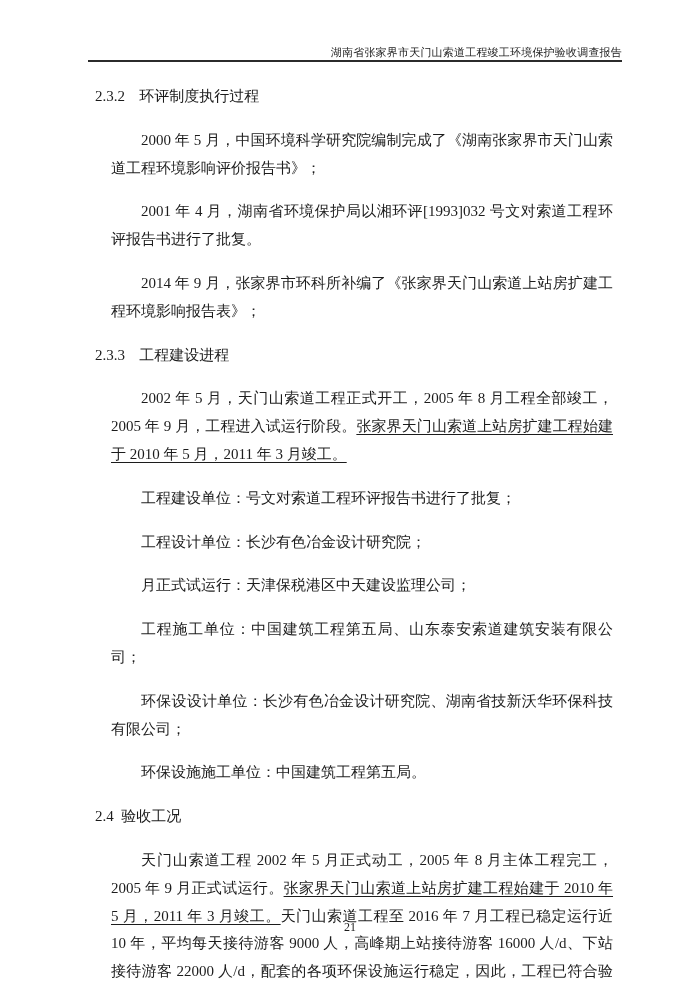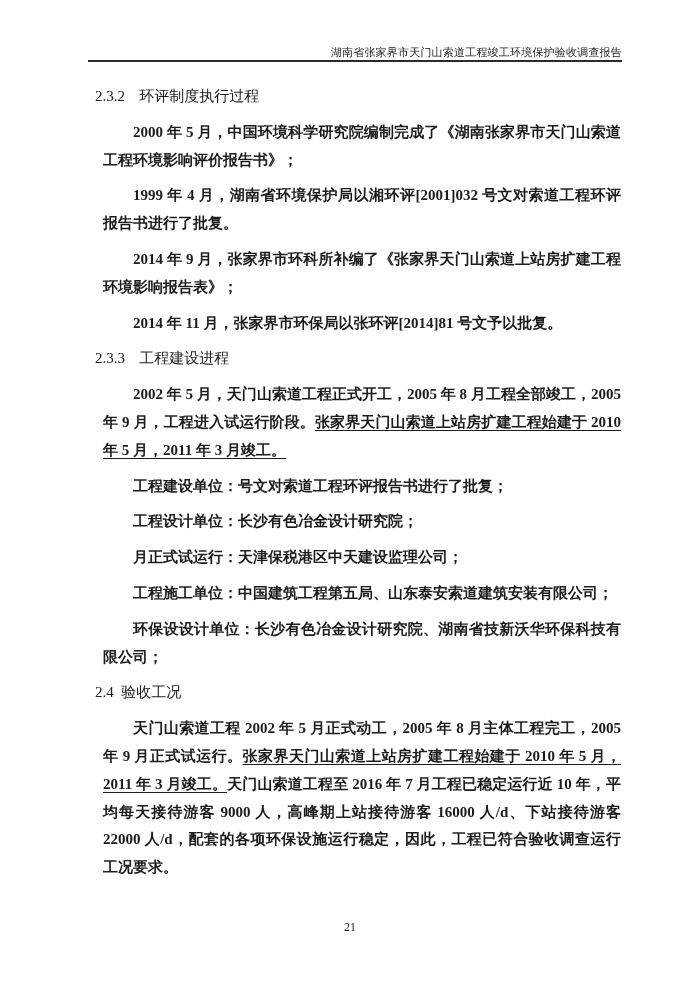--- a/index.html
+++ b/index.html
@@ -25,21 +25,21 @@
   }
   .content {
     position: absolute;
     top: 83px;
     left: 95px;
     width: 534px;
     font-size: 15px;
     line-height: 27.8px;
     text-align: justify;
   }
-  .content p { margin: 8px; text-indent: 2em; font-weight: bold; }
+  .content p { margin: 16px; text-indent: 2em; }
   .heading {
     margin: 0;
     font-size: 15px;
     font-weight: normal;
     text-align: left;
     line-height: 27.8px;
   }
   .heading .hnum { margin-right: 0.95em; }
   .heading.bold { font-weight: normal; }
   .heading.bold .hnum { margin-right: 0.5em; }
@@ -62,38 +62,38 @@
   <div class="running-head">湖南省张家界市天门山索道工程竣工环境保护验收调查报告</div>
 
   <div class="content">
 
     <h3 class="heading">
       <span class="hnum">2.3.2</span><span class="htitle">环评制度执行过程</span>
     </h3>
 
     <p><span>2000 年 5 月，中国环境科学研究院编制完成了《湖南张家界市天门山索道工程环境影响评价报告书》；</span></p>
 
-    <p><span>1999 年 4 月，湖南省环境保护局以湘环评[2001]032 号文对索道工程环评报告书进行了批复。</span></p>
+    <p><span>2001 年 4 月，湖南省环境保护局以湘环评[1993]032 号文对索道工程环评报告书进行了批复。</span></p>
 
     <p><span>2014 年 9 月，张家界市环科所补编了《张家界天门山索道上站房扩建工程环境影响报告表》；</span></p>
 
-    <p><span>2014 年 11 月，张家界市环保局以张环评[2014]81 号文予以批复。</span></p>
 
     <h3 class="heading">
       <span class="hnum">2.3.3</span><span class="htitle">工程建设进程</span>
     </h3>
 
     <p><span>2002 年 5 月，天门山索道工程正式开工，2005 年 8 月工程全部竣工，2005 年 9 月，工程进入试运行阶段。</span><u>张家界天门山索道上站房扩建工程始建于 2010 年 5 月，2011 年 3 月竣工。</u></p>
 
 
     <p><span>工程建设单位：号文对索道工程环评报告书进行了批复；</span></p>
     <p><span>工程设计单位：长沙有色冶金设计研究院；</span></p>
     <p><span>月正式试运行：天津保税港区中天建设监理公司；</span></p>
     <p><span>工程施工单位：中国建筑工程第五局、山东泰安索道建筑安装有限公司；</span></p>
     <p><span>环保设设计单位：长沙有色冶金设计研究院、湖南省技新沃华环保科技有限公司；</span></p>
+    <p><span>环保设施施工单位：中国建筑工程第五局。</span></p>
 
     <h3 class="heading bold">
       <span class="hnum">2.4</span><span class="htitle">验收工况</span>
     </h3>
 
     <p><span>天门山索道工程 2002 年 5 月正式动工，2005 年 8 月主体工程完工，2005 年 9 月正式试运行。</span><u>张家界天门山索道上站房扩建工程始建于 2010 年 5 月，2011 年 3 月竣工。</u><span>天门山索道工程至 2016 年 7 月工程已稳定运行近 10 年，平均每天接待游客 9000 人，高峰期上站接待游客 16000 人/d、下站接待游客 22000 人/d，配套的各项环保设施运行稳定，因此，工程已符合验收调查运行工况要求。</span></p>
 
   </div>
 
   <div class="footer">

